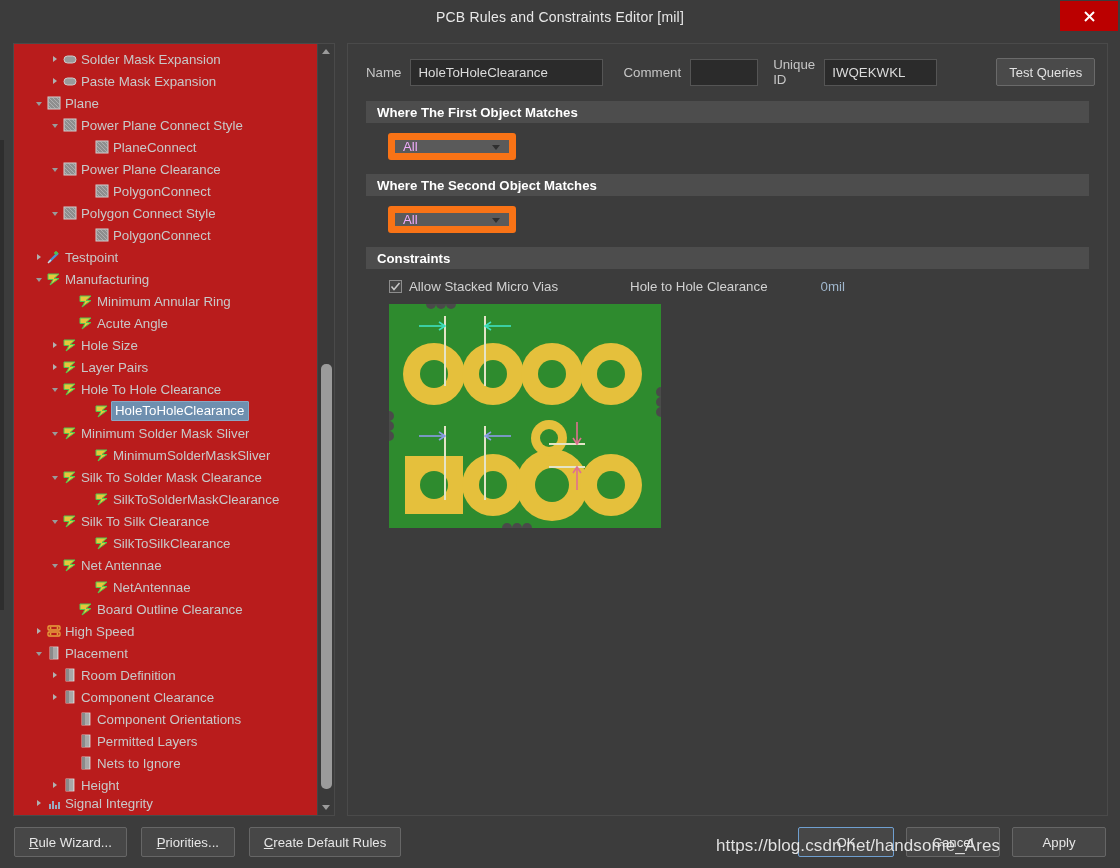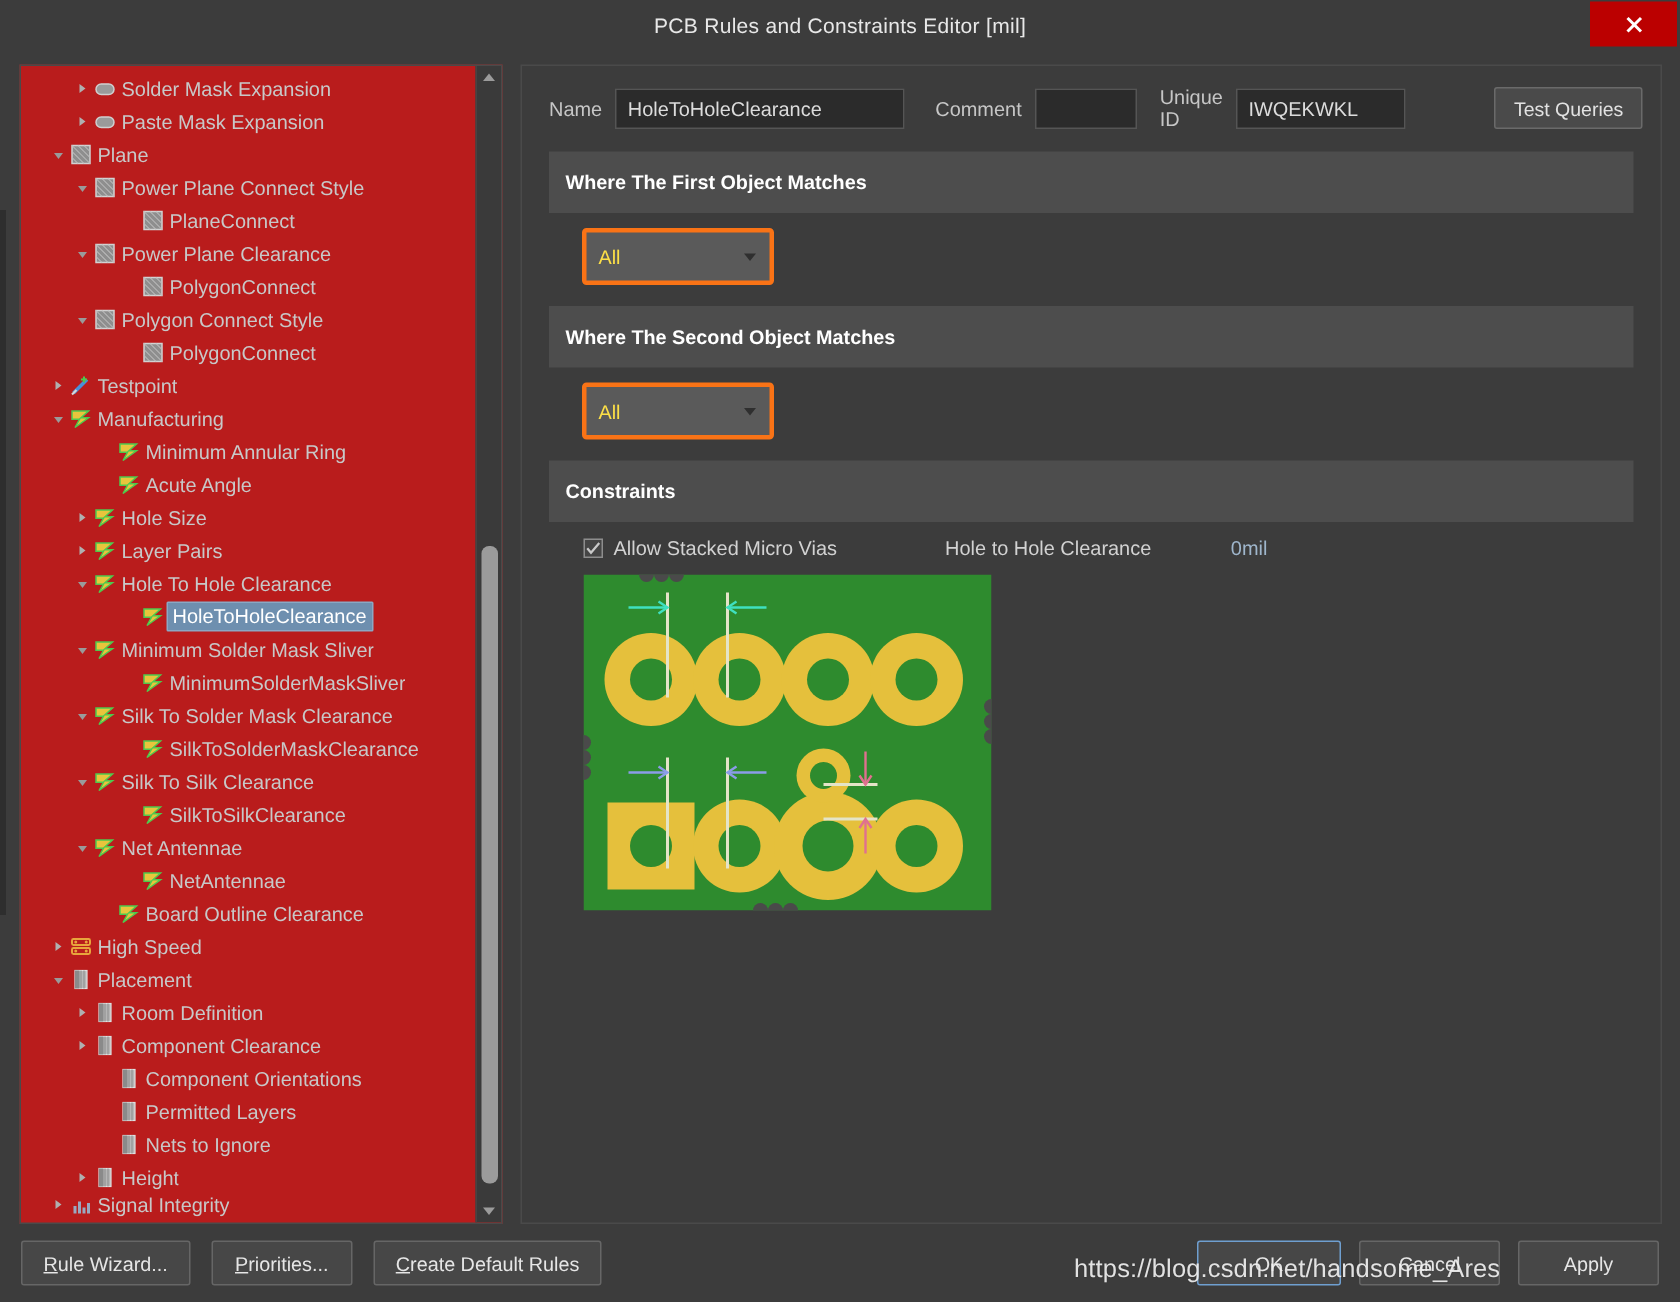--- a/index.html
+++ b/index.html
@@ -151,33 +151,33 @@
     cursor: pointer;
     border-radius: 2px;
     white-space: nowrap;
     margin-left: 44px;
   }
   .section-head {
     background: #4d4d4d;
     color: #ffffff;
     font-size: 13.2px;
     font-weight: bold;
-    height: 41px;
+    height: 22px;
     display: flex; align-items: center;
     padding-left: 11px;
     margin: 0 0 10px 0;
   }
   .combo-wrap { padding-left: 22px; margin-bottom: 14px; }
   .combo {
-    width: 128px; height: 38px;
+    width: 128px; height: 27px;
     background: #5a5a5a;
-    border: 3px solid #f97316;
+    border: 7px solid #f97316;
     border-radius: 3px;
     display: flex; align-items: center;
-    color: #fde047; font-size: 13.2px;
+    color: #f0abfc; font-size: 13.2px;
     padding-left: 8px;
     position: relative;
     cursor: pointer;
   }
   .combo .arrow {
     position: absolute; right: 9px; top: 50%; margin-top: -2px;
     width: 0; height: 0;
     border-top: 5px solid #2f2f2f;
     border-left: 4.5px solid transparent;
     border-right: 4.5px solid transparent;

